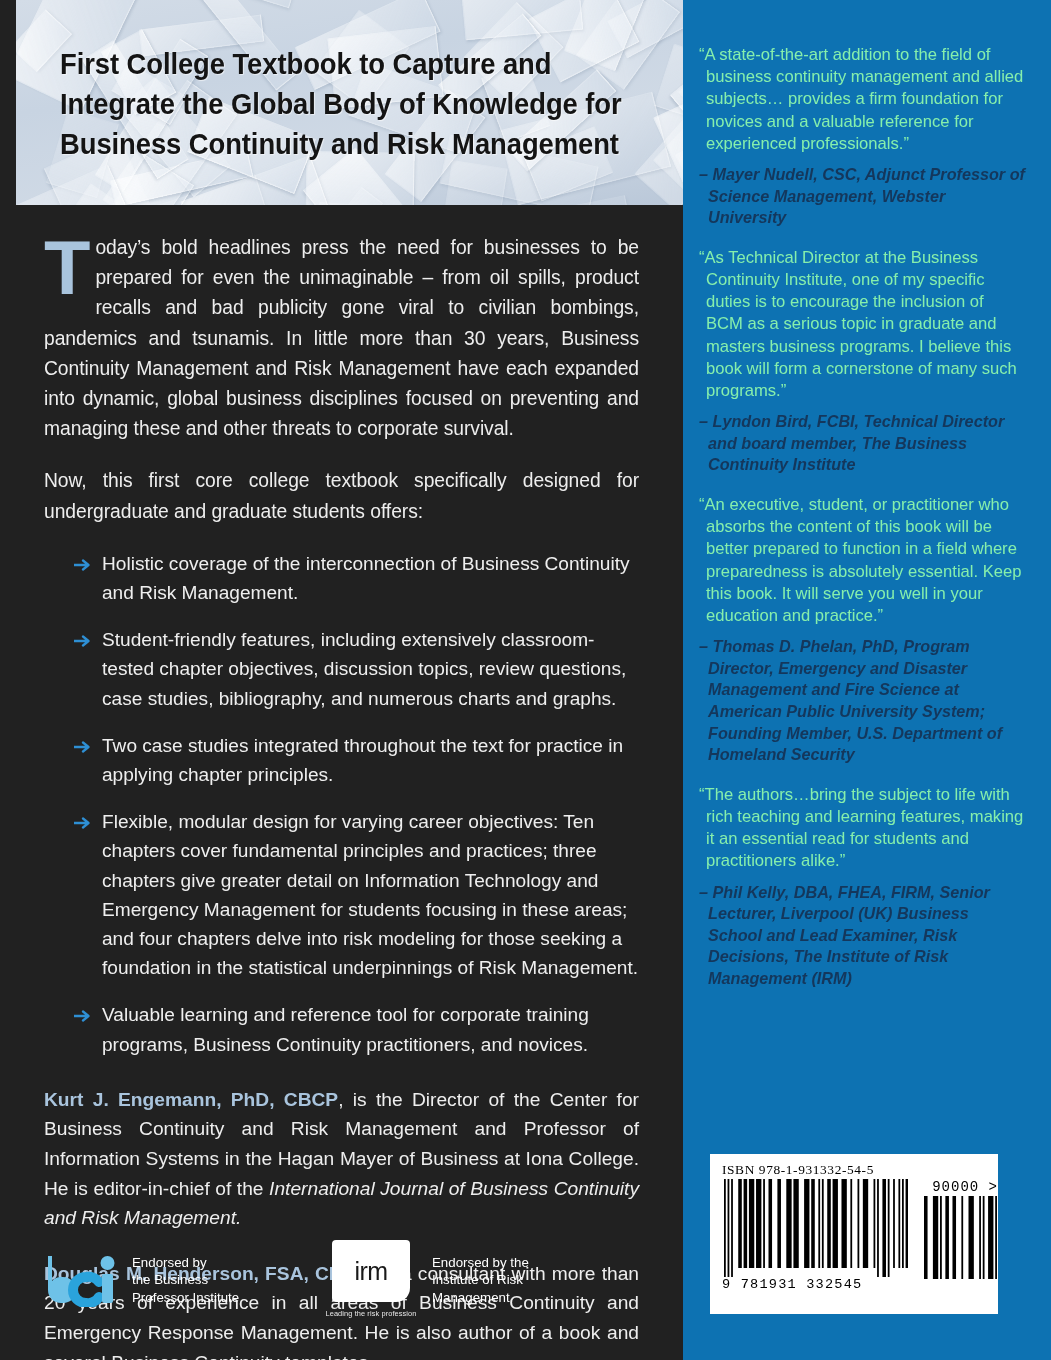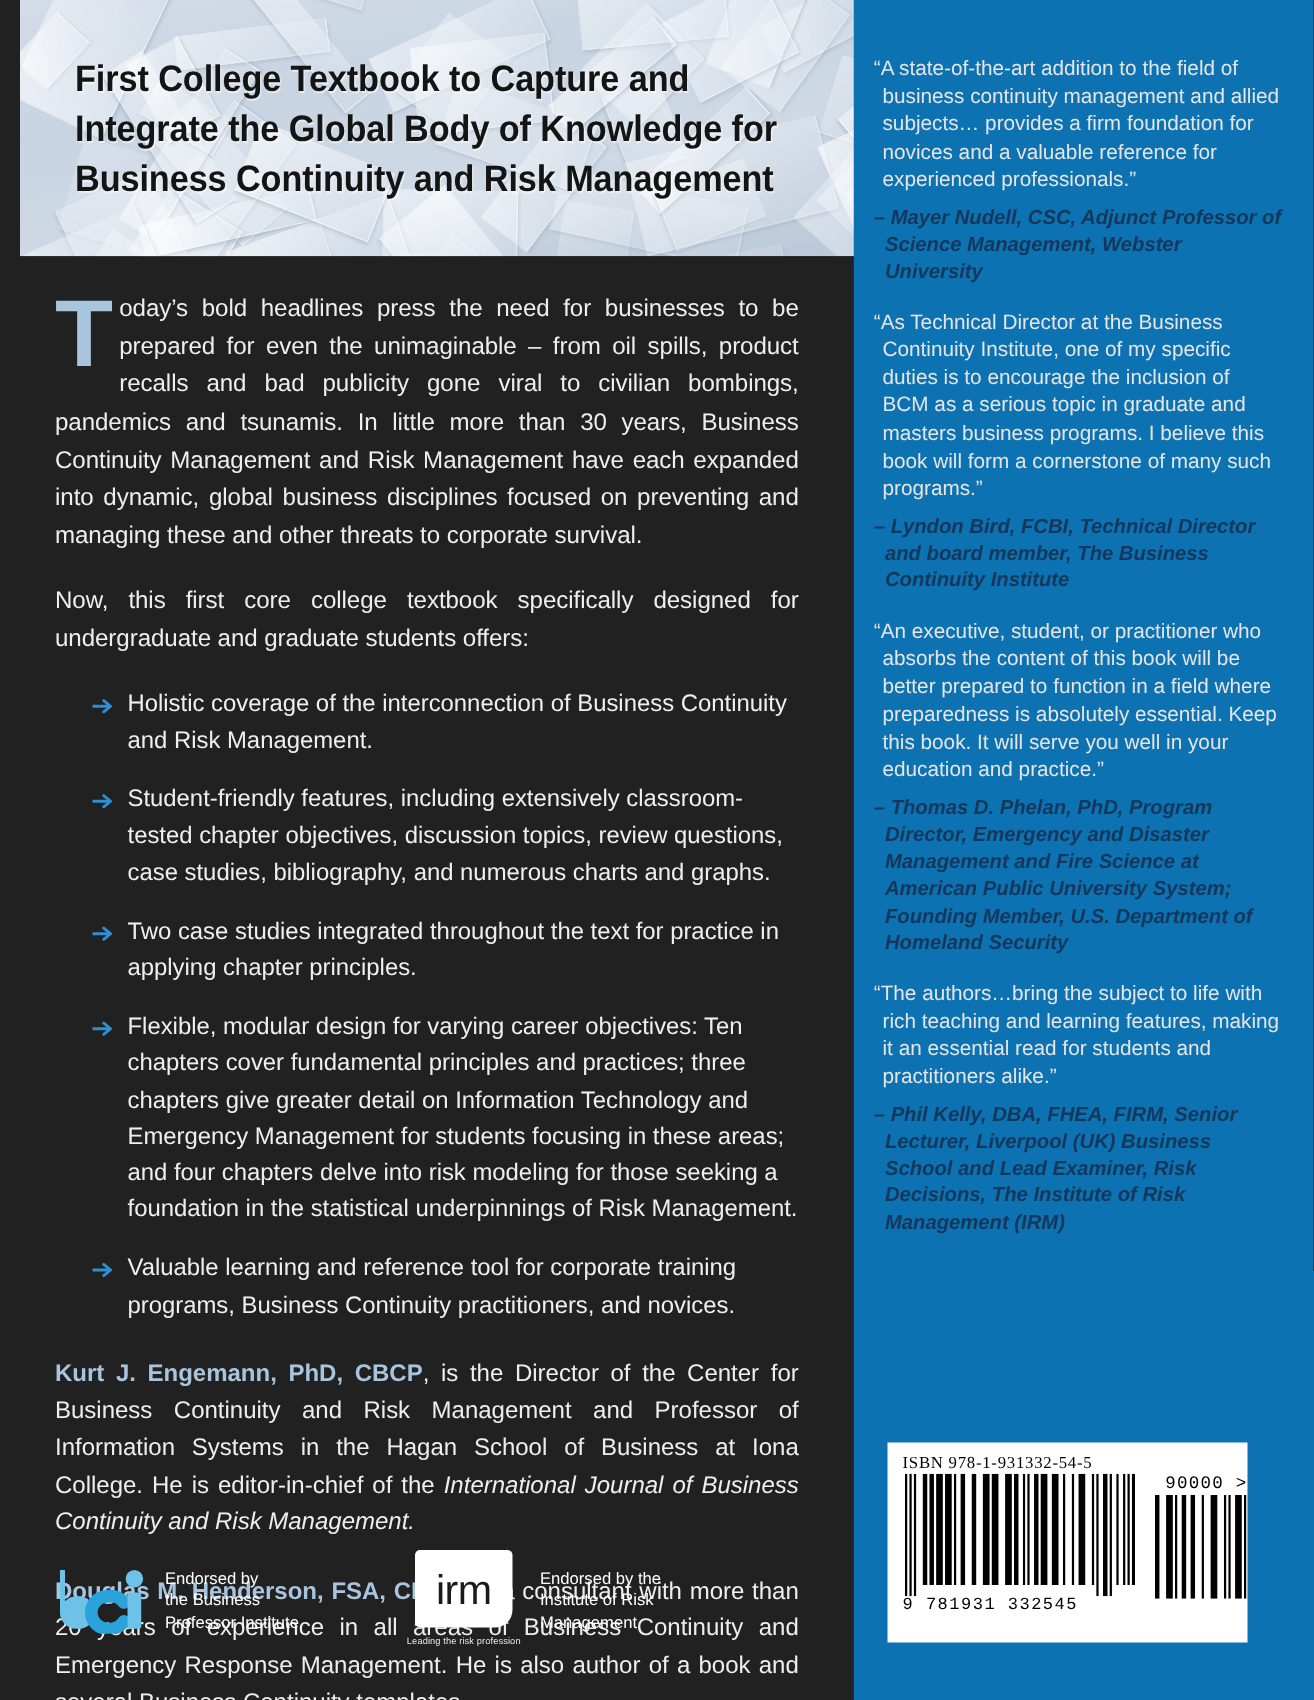--- a/index.html
+++ b/index.html
@@ -143,21 +143,21 @@
   .irm-wrap { width: 98px; flex: 0 0 98px; text-align: center; }
   .irm-box {
     width: 78px; height: 62px;
     background: #ffffff;
     border-radius: 4px 4px 14px 4px;
     display: flex; align-items: center; justify-content: center;
     margin: 0 auto;
   }
   .irm-letters {
     font-family: "Liberation Sans", sans-serif;
-    font-size: 33px;
+    font-size: 25px;
     line-height: 33px;
     color: #1a1a1a;
     letter-spacing: -0.5px;
     font-weight: 400;
   }
   .irm-tag {
     margin-top: 5px;
     font-size: 7.4px;
     color: #e9e9e9;
     letter-spacing: .1px;
@@ -167,21 +167,21 @@
   .right-col {
     position: absolute;
     left: 683px; top: 0;
     width: 368px;
     height: 1360px;
     background: #0d72b2;
     padding: 44px 26px 0 16px;
   }
   .quote-block { margin-bottom: 18px; }
   .quote-text {
-    color: #e5e5e5;
+    color: #86efac;
     font-size: 16.6px;
     line-height: 22.2px;
     text-indent: -7px;
     padding-left: 7px;
   }
   .quote-attrib {
     color: #14375c;
     font-size: 16.2px;
     line-height: 21.6px;
     font-style: italic;
@@ -341,21 +341,21 @@
         <span class="bullet-arrow">
           <svg width="19" height="12" viewBox="0 0 19 12">
               <path d="M0 6 h12 M9 1.5 L14.5 6 L9 10.5" stroke="#2e8fd4" stroke-width="2.3" fill="none" stroke-linecap="round" stroke-linejoin="round"></path>
             </svg>
         </span>
         <span class="bullet-text">Valuable learning and reference tool for corporate training programs, Business Continuity practitioners, and novices.</span>
       </div>
     </div>
 
     <p class="bio bio-1">
-      <span class="name">Kurt J. Engemann, PhD, CBCP</span><span>, is the Director of the Center for Business Continuity and Risk Management and Professor of Information Systems in the Hagan School of Business at Iona College. He is editor-in-chief of the </span><span class="ital">International Journal of Business Continuity and Risk Management.</span>
+      <span class="name">Kurt J. Engemann, PhD, CBCP</span><span>, is the Director of the Center for Business Continuity and Risk Management and Professor of Information Systems in the Hagan Mayer of Business at Iona College. He is editor-in-chief of the </span><span class="ital">International Journal of Business Continuity and Risk Management.</span>
     </p>
 
     <p class="bio bio-2">
       <span class="name">Douglas M. Henderson, FSA, CBCP</span><span>, is a consultant with more than 20 years of experience in all areas of Business Continuity and Emergency Response Management. He is also author of a book and several Business Continuity templates.</span>
     </p>
 
     <div class="logo-row">
 
       <div class="logo-block bci">
         <span class="bci-mark">

